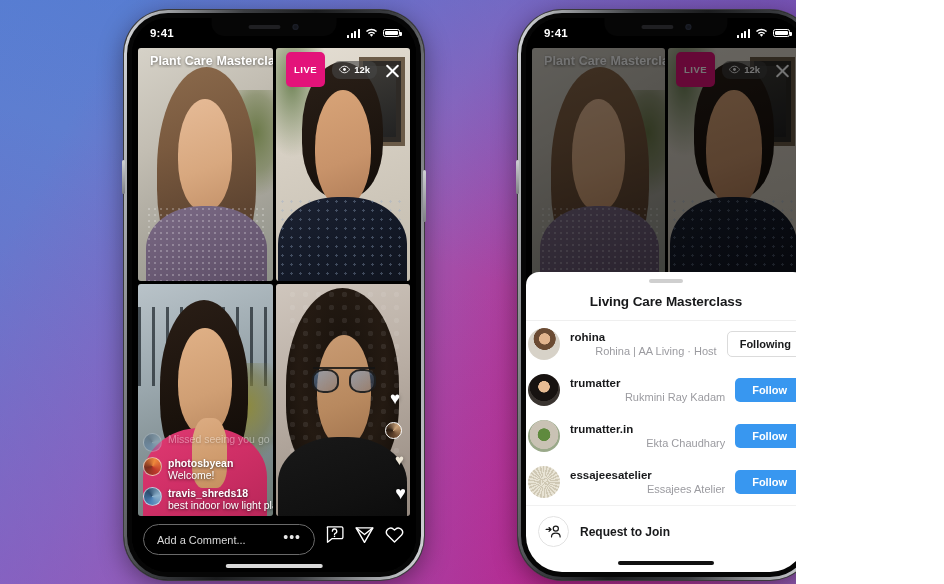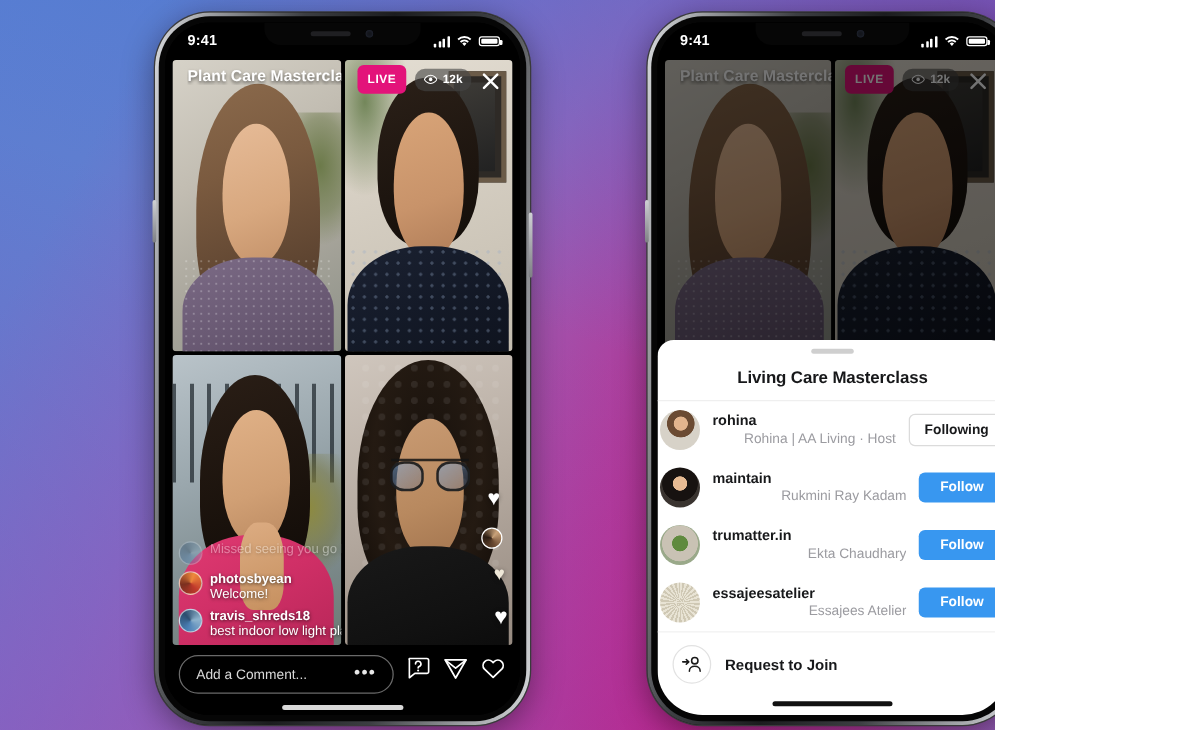--- a/index.html
+++ b/index.html
@@ -184,21 +184,21 @@
     letter-spacing: 0.1px;
     text-shadow: 0 1px 3px rgba(0,0,0,0.55);
     max-width: 130px; white-space: nowrap; overflow: hidden;
   }
   .hdr-right {
     position: absolute; right: 9px; top: 4px; z-index: 14;
     display: flex; align-items: center; gap: 7px;
   }
   .badge-live {
     background: #e3137a; color:#fff; font-size: 9.5px; font-weight: 800;
-    letter-spacing: 0.5px; padding: 6px 8px; border-radius: 5px;
+    letter-spacing: 0.5px; padding: 12px 8px; border-radius: 5px;
   }
   .badge-views {
     display:flex; align-items:center; gap:4px;
     background: rgba(70,70,70,0.62); color:#fff;
     font-size: 9.5px; font-weight: 700;
     padding: 3.5px 7px; border-radius: 8px;
   }
   .eye { width: 11px; height: 11px; }
   .close-x { width: 17px; height: 17px; position: relative; cursor: pointer; }
   .close-x::before, .close-x::after {
@@ -584,21 +584,21 @@
             <div class="u-meta">
               <div class="u-name">rohina</div>
               <div class="u-sub">Rohina | AA Living · Host</div>
             </div>
             <button class="btn-following">Following</button>
           </div>
 
           <div class="user-row">
             <div class="u-av a2"></div>
             <div class="u-meta">
-              <div class="u-name">maintain</div>
+              <div class="u-name">trumatter</div>
               <div class="u-sub">Rukmini Ray Kadam</div>
             </div>
             <button class="btn-follow">Follow</button>
           </div>
 
           <div class="user-row">
             <div class="u-av a3"></div>
             <div class="u-meta">
               <div class="u-name">trumatter.in</div>
               <div class="u-sub">Ekta Chaudhary</div>

